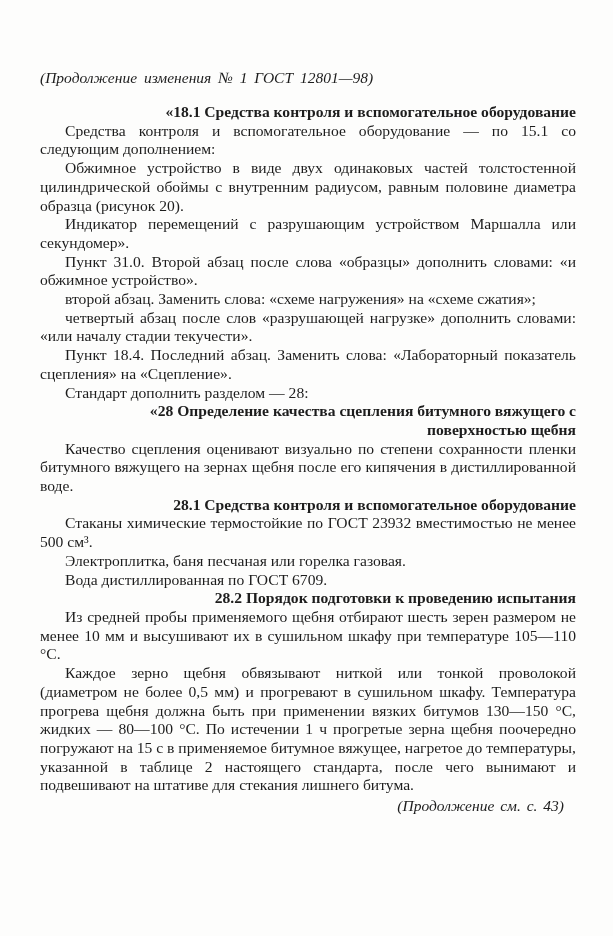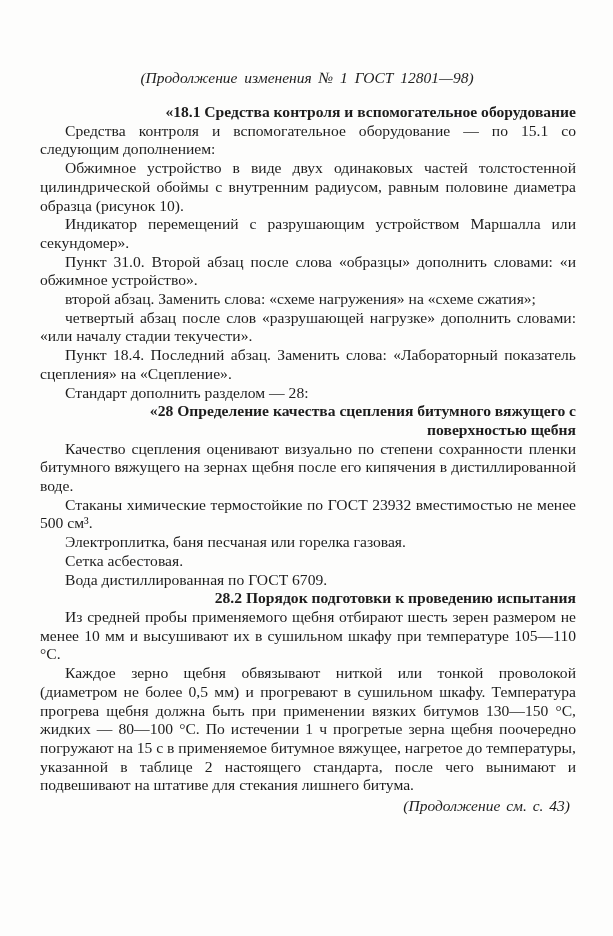--- a/index.html
+++ b/index.html
@@ -16,21 +16,21 @@
     font-family: "Liberation Serif", "DejaVu Serif", serif;
     color: #1d1d1d;
   }
   .content {
     position: absolute;
     left: 40px;
     top: 68px;
     width: 536px;
   }
   .page-header-note {
-    text-align: center;
+    text-align: left;
     font-style: italic;
     font-size: 15.5px;
     line-height: 19px;
     margin: 0 2px 16px 0;
     word-spacing: 3px;
     white-space: nowrap;
   }
   .doc-body p {
     margin: 0;
     font-size: 15.6px;
@@ -41,45 +41,45 @@
   }
   .doc-body p.heading {
     font-weight: bold;
     text-align: right;
   }
   .footer-note {
     text-align: right;
     font-style: italic;
     font-size: 15.5px;
     line-height: 19px;
-    margin: 1px 6px 0 0;
+    margin: 1px 12px 0 0;
     word-spacing: 2px;
   }
 </style>
 </head>
 <body>
 
 <div class="page">
   <div class="content">
     <div class="page-header-note">(Продолжение изменения № 1  ГОСТ  12801—98)</div>
     <div class="doc-body" id="doc-body">
         <p class="heading">«18.1 Средства контроля и вспомогательное оборудование</p>
         <p>Средства контроля и вспомогательное оборудование — по 15.1 со следующим дополнением:</p>
-        <p>Обжимное устройство в виде двух одинаковых частей толстостенной цилиндрической обоймы с внутренним радиусом, равным половине диаметра образца (рисунок 10).</p>
+        <p>Обжимное устройство в виде двух одинаковых частей толстостенной цилиндрической обоймы с внутренним радиусом, равным половине диаметра образца (рисунок 20).</p>
         <p>Индикатор перемещений с разрушающим устройством Маршалла или секундомер».</p>
         <p>Пункт 31.0. Второй абзац после слова «образцы» дополнить словами: «и обжимное устройство».</p>
         <p>второй абзац. Заменить слова: «схеме нагружения» на «схеме сжатия»;</p>
         <p>четвертый абзац после слов «разрушающей нагрузке» дополнить словами: «или началу стадии текучести».</p>
         <p>Пункт 18.4. Последний абзац. Заменить слова: «Лабораторный показатель сцепления» на «Сцепление».</p>
         <p>Стандарт дополнить разделом — 28:</p>
         <p class="heading">«28 Определение качества сцепления битумного вяжущего с поверхностью щебня</p>
         <p>Качество сцепления оценивают визуально по степени сохранности пленки битумного вяжущего на зернах щебня после его кипячения в дистиллированной воде.</p>
+        <p class="heading">28.1 Средства контроля и вспомогательное оборудование</p>
         <p>Стаканы химические термостойкие по ГОСТ 23932 вместимостью не менее 500 см³.</p>
         <p>Электроплитка, баня песчаная или горелка газовая.</p>
-        <p>Сетка асбестовая.</p>
         <p>Вода дистиллированная по ГОСТ 6709.</p>
         <p class="heading">28.2 Порядок подготовки к проведению испытания</p>
         <p>Из средней пробы применяемого щебня отбирают шесть зерен размером не менее 10 мм и высушивают их в сушильном шкафу при температуре 105—110 °С.</p>
         <p>Каждое зерно щебня обвязывают ниткой или тонкой проволокой (диаметром не более 0,5 мм) и прогревают в сушильном шкафу. Температура прогрева щебня должна быть при применении вязких битумов 130—150 °С, жидких — 80—100 °С. По истечении 1 ч прогретые зерна щебня поочередно погружают на 15 с в применяемое битумное вяжущее, нагретое до температуры, указанной в таблице 2 настоящего стандарта, после чего вынимают и подвешивают на штативе для стекания лишнего битума.</p>
       </div>
     <div class="footer-note">(Продолжение см. с. 43)</div>
   </div>
 </div>
 
 </body></html>

